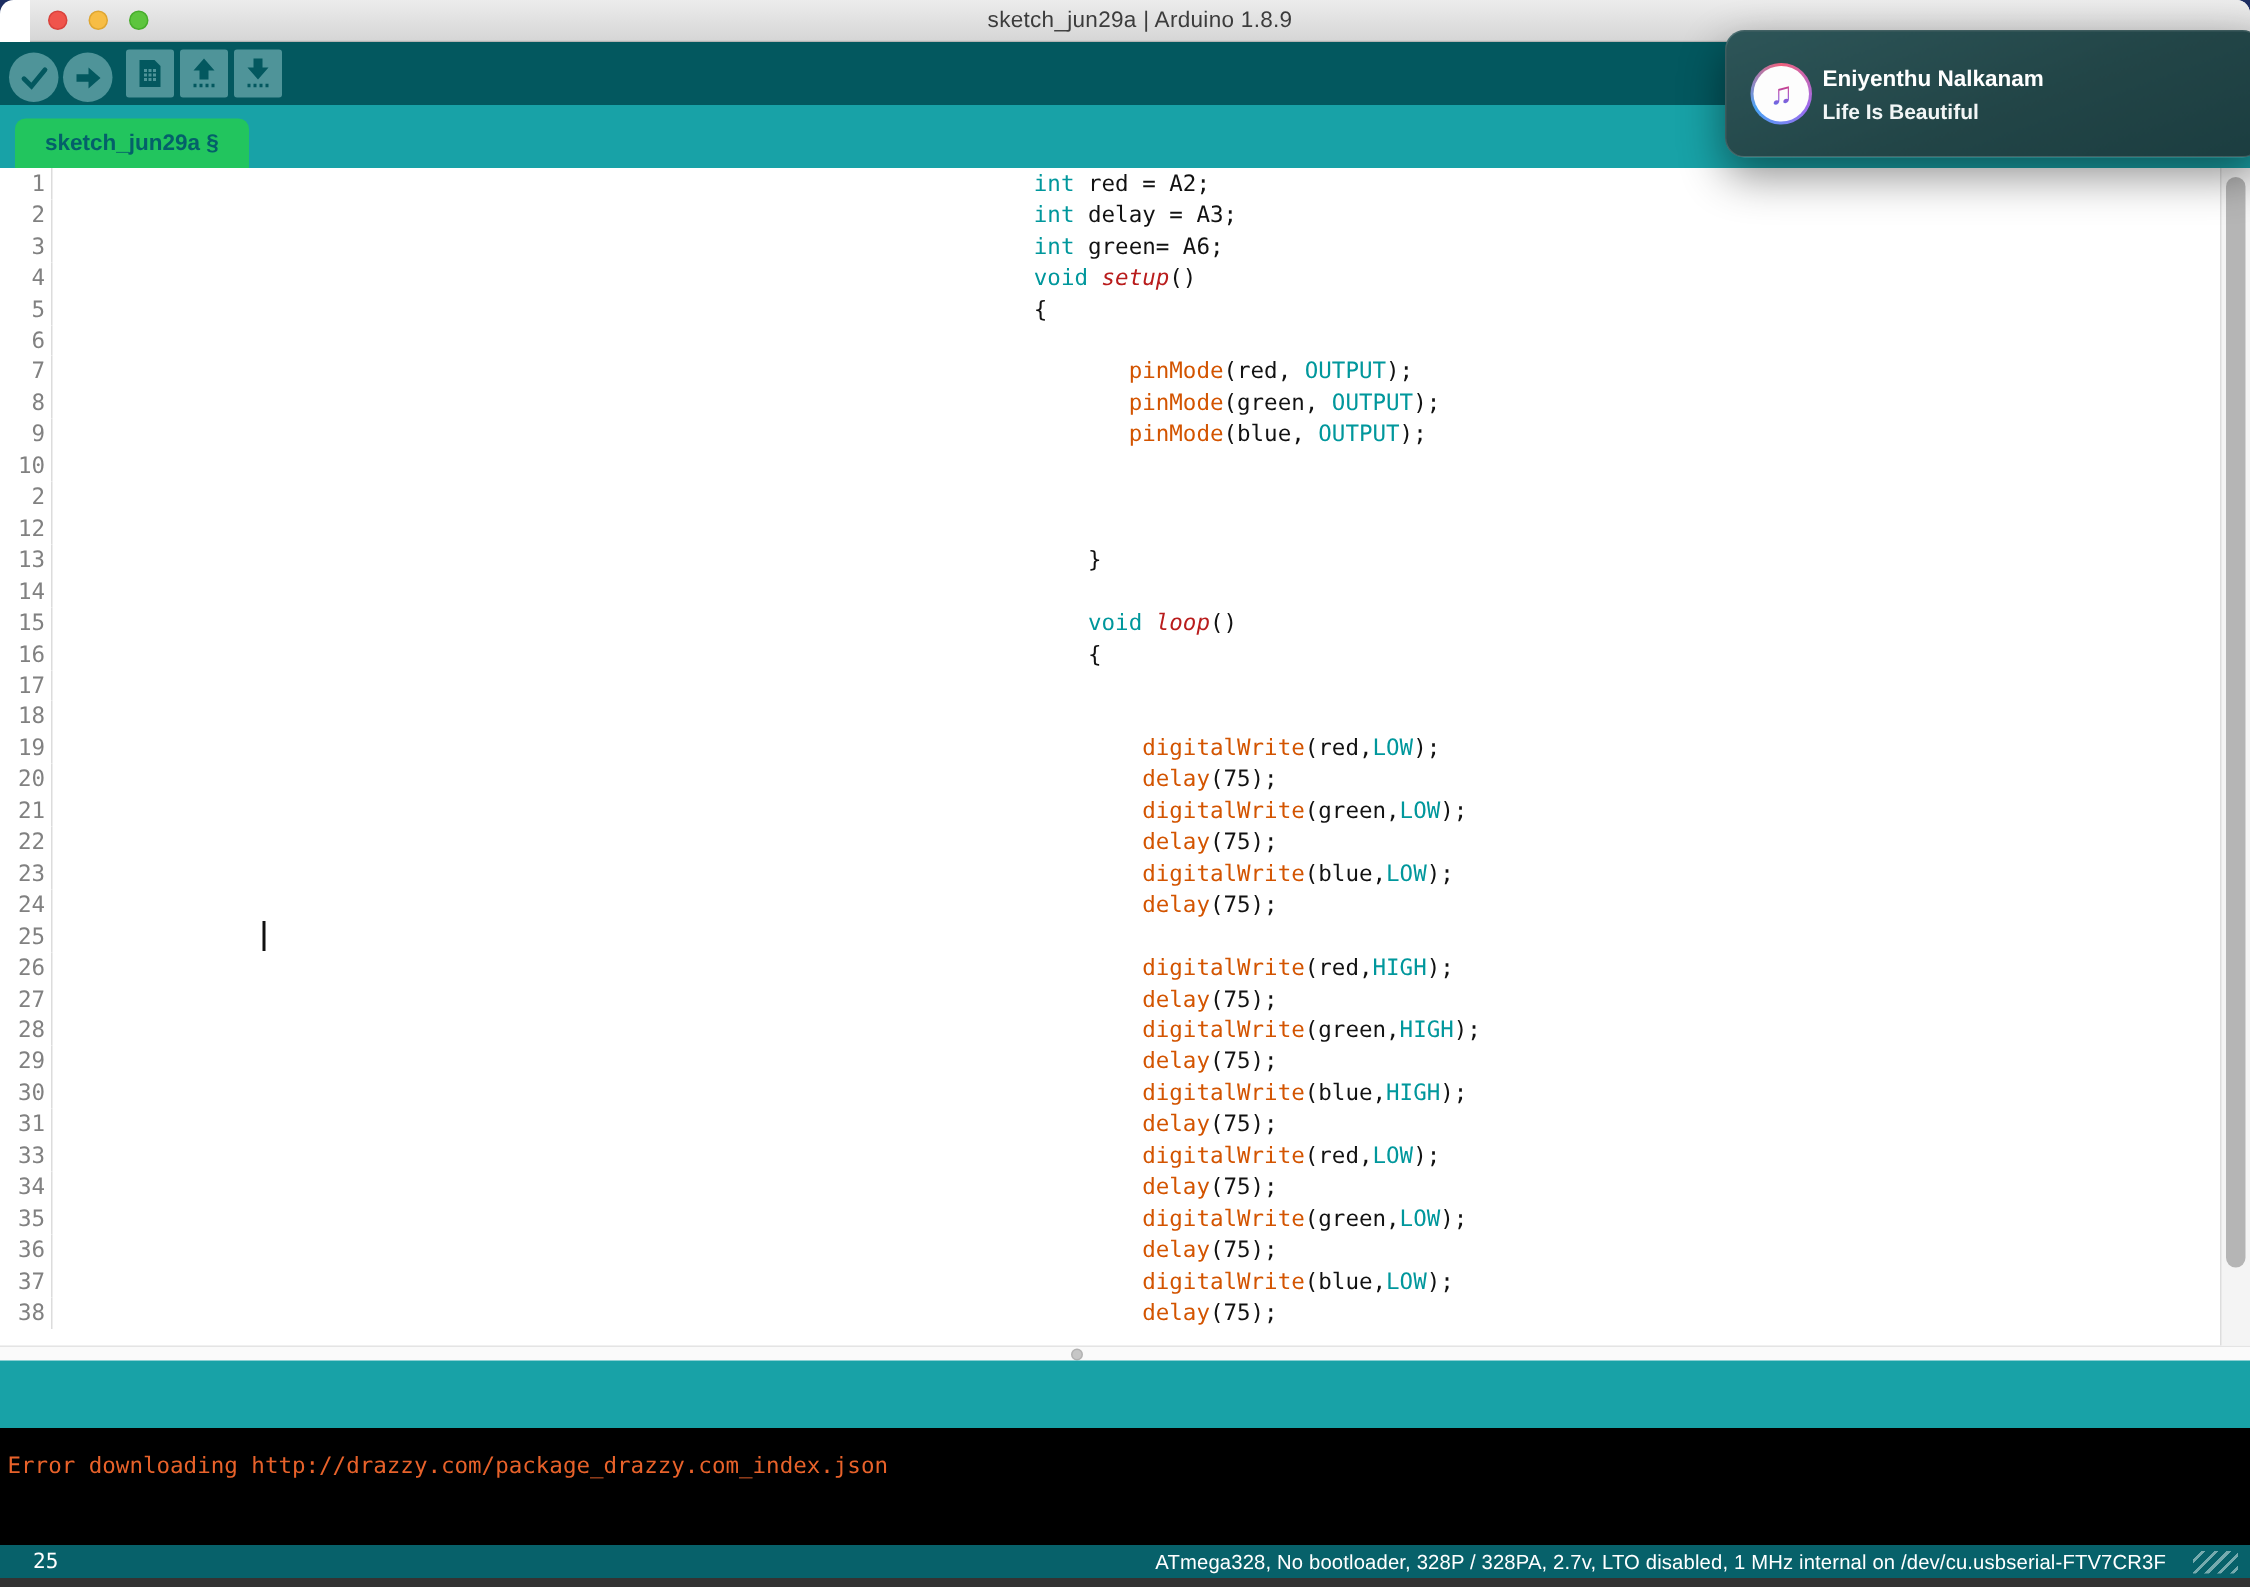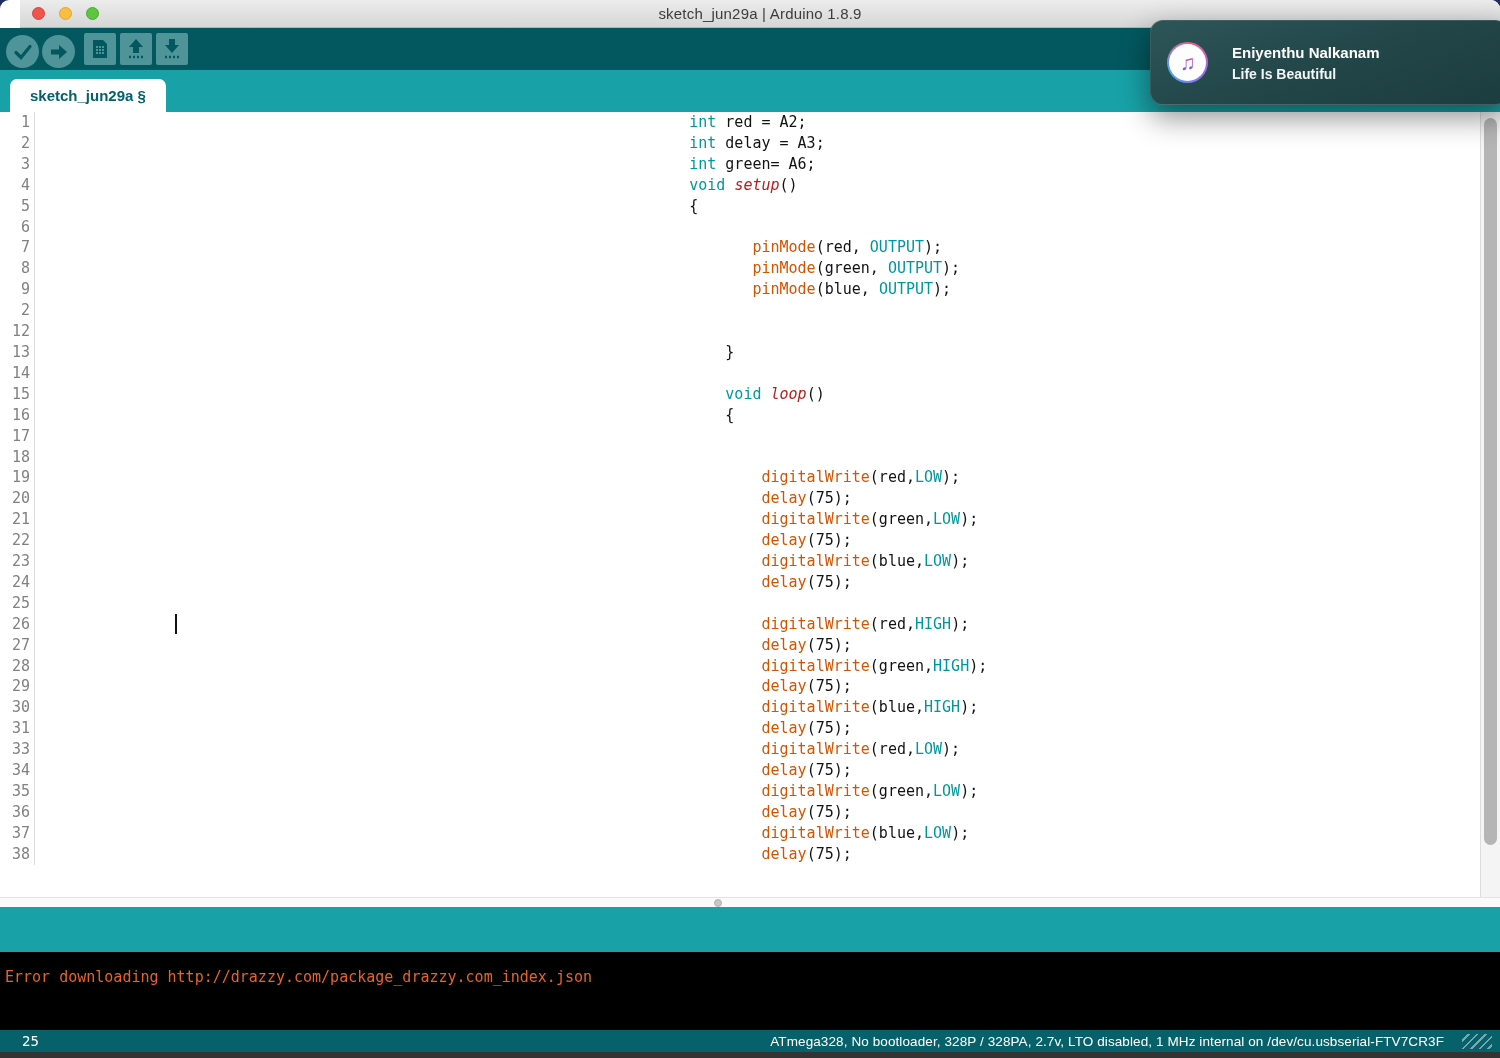--- a/index.html
+++ b/index.html
@@ -34,21 +34,21 @@
   }
   .tb-square {
     position:absolute; top:5px; width:32px; height:32px; border-radius:2px;
     background:#4f9499; display:flex; align-items:center; justify-content:center; cursor:pointer;
   }
   .tb-circle svg, .tb-square svg { display:block; }
   
   .tabbar { position:absolute; top:70px; left:0; right:0; height:42px; background:#18a2a7; }
   .tab {
     position:absolute; left:10px; bottom:0; height:33px; min-width:153px;
-    background:#ffffff; border-radius:7px 7px 0 0;
+    background:#22c55e; border-radius:7px 7px 0 0;
     display:flex; align-items:center; padding:0 20px;
     font-size:15px; font-weight:bold; color:#04606a;text-align:center;
   }
   
   .editor {
     position:absolute; top:112px; left:0; width:1500px; height:785px;
     background:#ffffff; overflow:hidden;
     font-family:"DejaVu Sans Mono", monospace; font-size:15px;
   }
   .row { height:20.92px; line-height:20.92px; white-space:pre; display:flex; }
@@ -106,21 +106,21 @@
   }
   .itunes-inner {
     width:37px; height:37px; border-radius:50%; background:#fdfdfd;
     display:flex; align-items:center; justify-content:center;
   }
   .note-glyph {
     font-size:21px; font-weight:bold;
     background:linear-gradient(180deg,#e5365f 10%,#a04ecb 55%,#3b82f6 95%);
     -webkit-background-clip:text; background-clip:text; color:transparent;
   }
-  .notif-text { padding-left:24px; }
+  .notif-text { padding-left:7px; }
   .notif-title { color:#ffffff; font-size:15px; font-weight:bold; margin-bottom:5px; }
   .notif-sub { color:#f2f6f6; font-size:14px; font-weight:600; }
 </style>
 </head>
 <body>
 
 <div class="screen">
 
   <div class="titlebar">
     <div class="traffic">
@@ -192,20 +192,21 @@
     <div id="rows">
         <div class="row"><span class="ln">1</span><span class="code">                                                                        <span class="seg-kw">int</span><span class="seg-pl"> red = A2;</span></span></div>
         <div class="row"><span class="ln">2</span><span class="code">                                                                        <span class="seg-kw">int</span><span class="seg-pl"> delay = A3;</span></span></div>
         <div class="row"><span class="ln">3</span><span class="code">                                                                        <span class="seg-kw">int</span><span class="seg-pl"> green= A6;</span></span></div>
         <div class="row"><span class="ln">4</span><span class="code">                                                                        <span class="seg-kw">void</span><span class="seg-pl"> </span><span class="seg-fl">setup</span><span class="seg-pl">()</span></span></div>
         <div class="row"><span class="ln">5</span><span class="code">                                                                        <span class="seg-pl">{</span></span></div>
         <div class="row"><span class="ln">6</span><span class="code"></span></div>
         <div class="row"><span class="ln">7</span><span class="code">                                                                               <span class="seg-fn">pinMode</span><span class="seg-pl">(red, </span><span class="seg-kw">OUTPUT</span><span class="seg-pl">);</span></span></div>
         <div class="row"><span class="ln">8</span><span class="code">                                                                               <span class="seg-fn">pinMode</span><span class="seg-pl">(green, </span><span class="seg-kw">OUTPUT</span><span class="seg-pl">);</span></span></div>
         <div class="row"><span class="ln">9</span><span class="code">                                                                               <span class="seg-fn">pinMode</span><span class="seg-pl">(blue, </span><span class="seg-kw">OUTPUT</span><span class="seg-pl">);</span></span></div>
+        <div class="row"><span class="ln">10</span><span class="code"></span></div>
         <div class="row"><span class="ln">2</span><span class="code"></span></div>
         <div class="row"><span class="ln">12</span><span class="code"></span></div>
         <div class="row"><span class="ln">13</span><span class="code">                                                                            <span class="seg-pl">}</span></span></div>
         <div class="row"><span class="ln">14</span><span class="code"></span></div>
         <div class="row"><span class="ln">15</span><span class="code">                                                                            <span class="seg-kw">void</span><span class="seg-pl"> </span><span class="seg-fl">loop</span><span class="seg-pl">()</span></span></div>
         <div class="row"><span class="ln">16</span><span class="code">                                                                            <span class="seg-pl">{</span></span></div>
         <div class="row"><span class="ln">17</span><span class="code"></span></div>
         <div class="row"><span class="ln">18</span><span class="code"></span></div>
         <div class="row"><span class="ln">19</span><span class="code">                                                                                <span class="seg-fn">digitalWrite</span><span class="seg-pl">(red,</span><span class="seg-kw">LOW</span><span class="seg-pl">);</span></span></div>
         <div class="row"><span class="ln">20</span><span class="code">                                                                                <span class="seg-fn">delay</span><span class="seg-pl">(75);</span></span></div>

